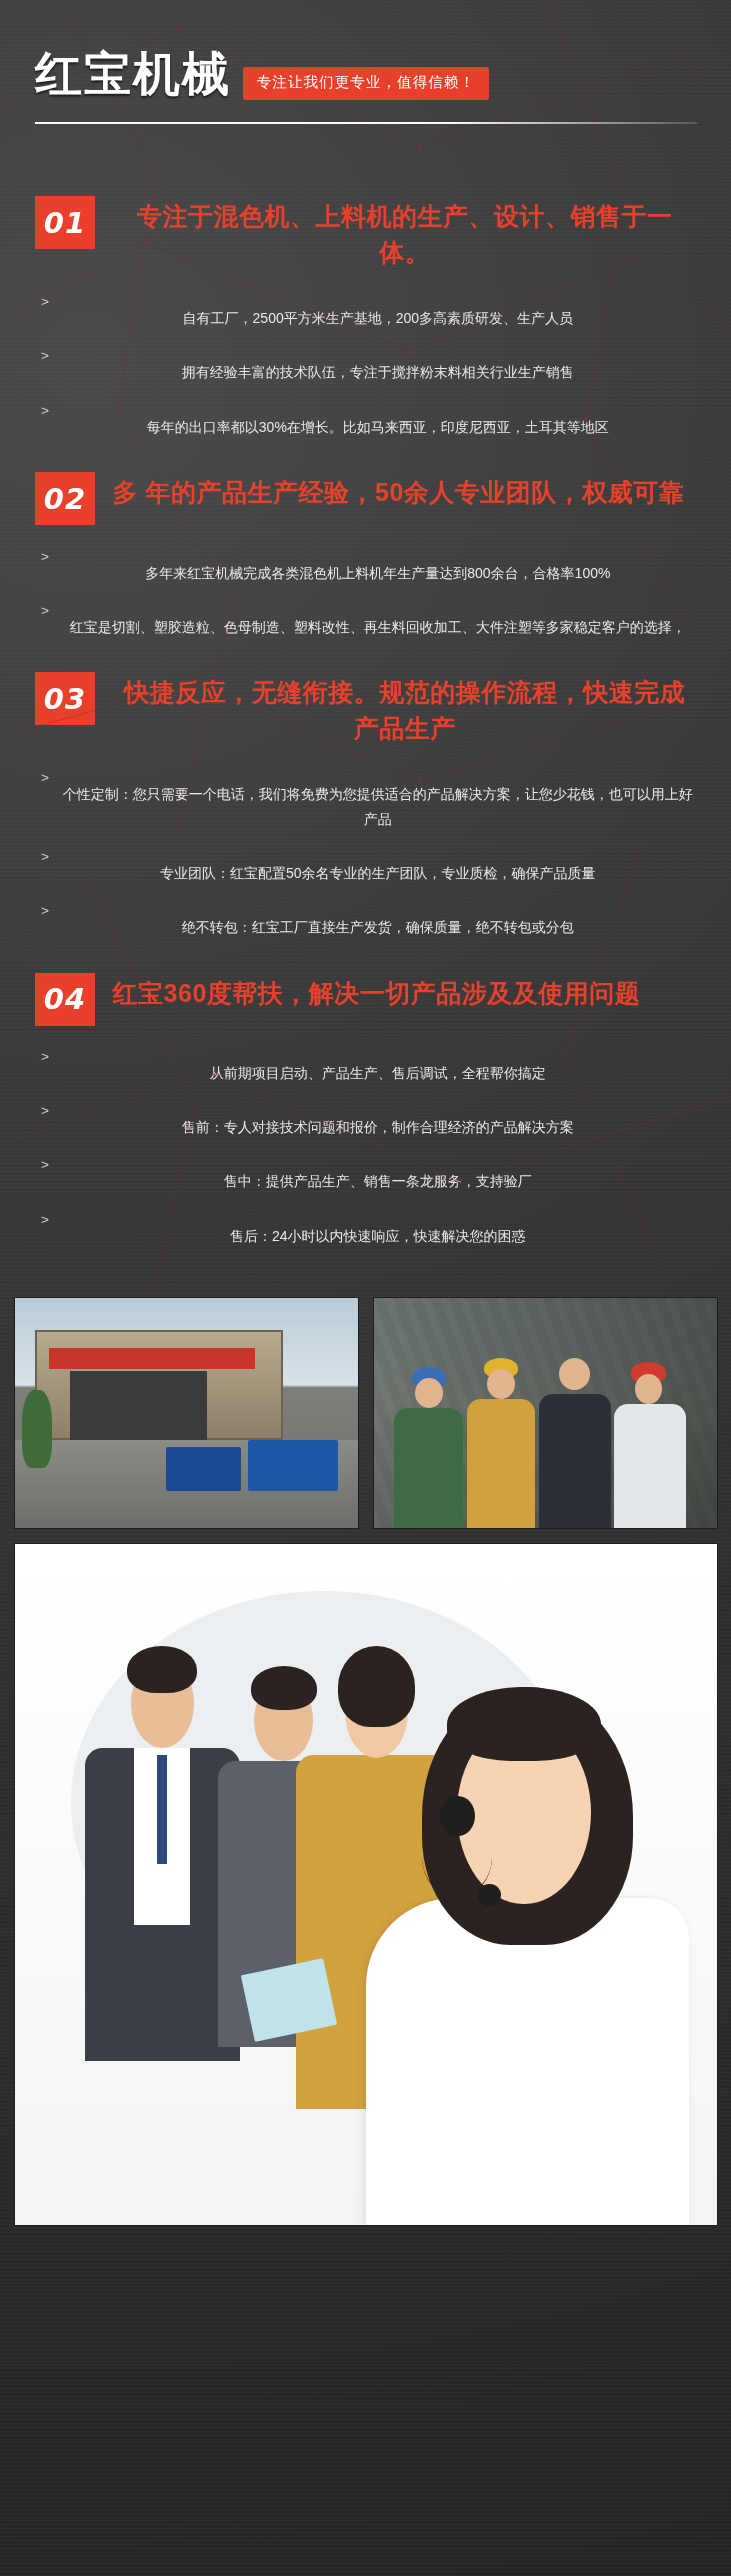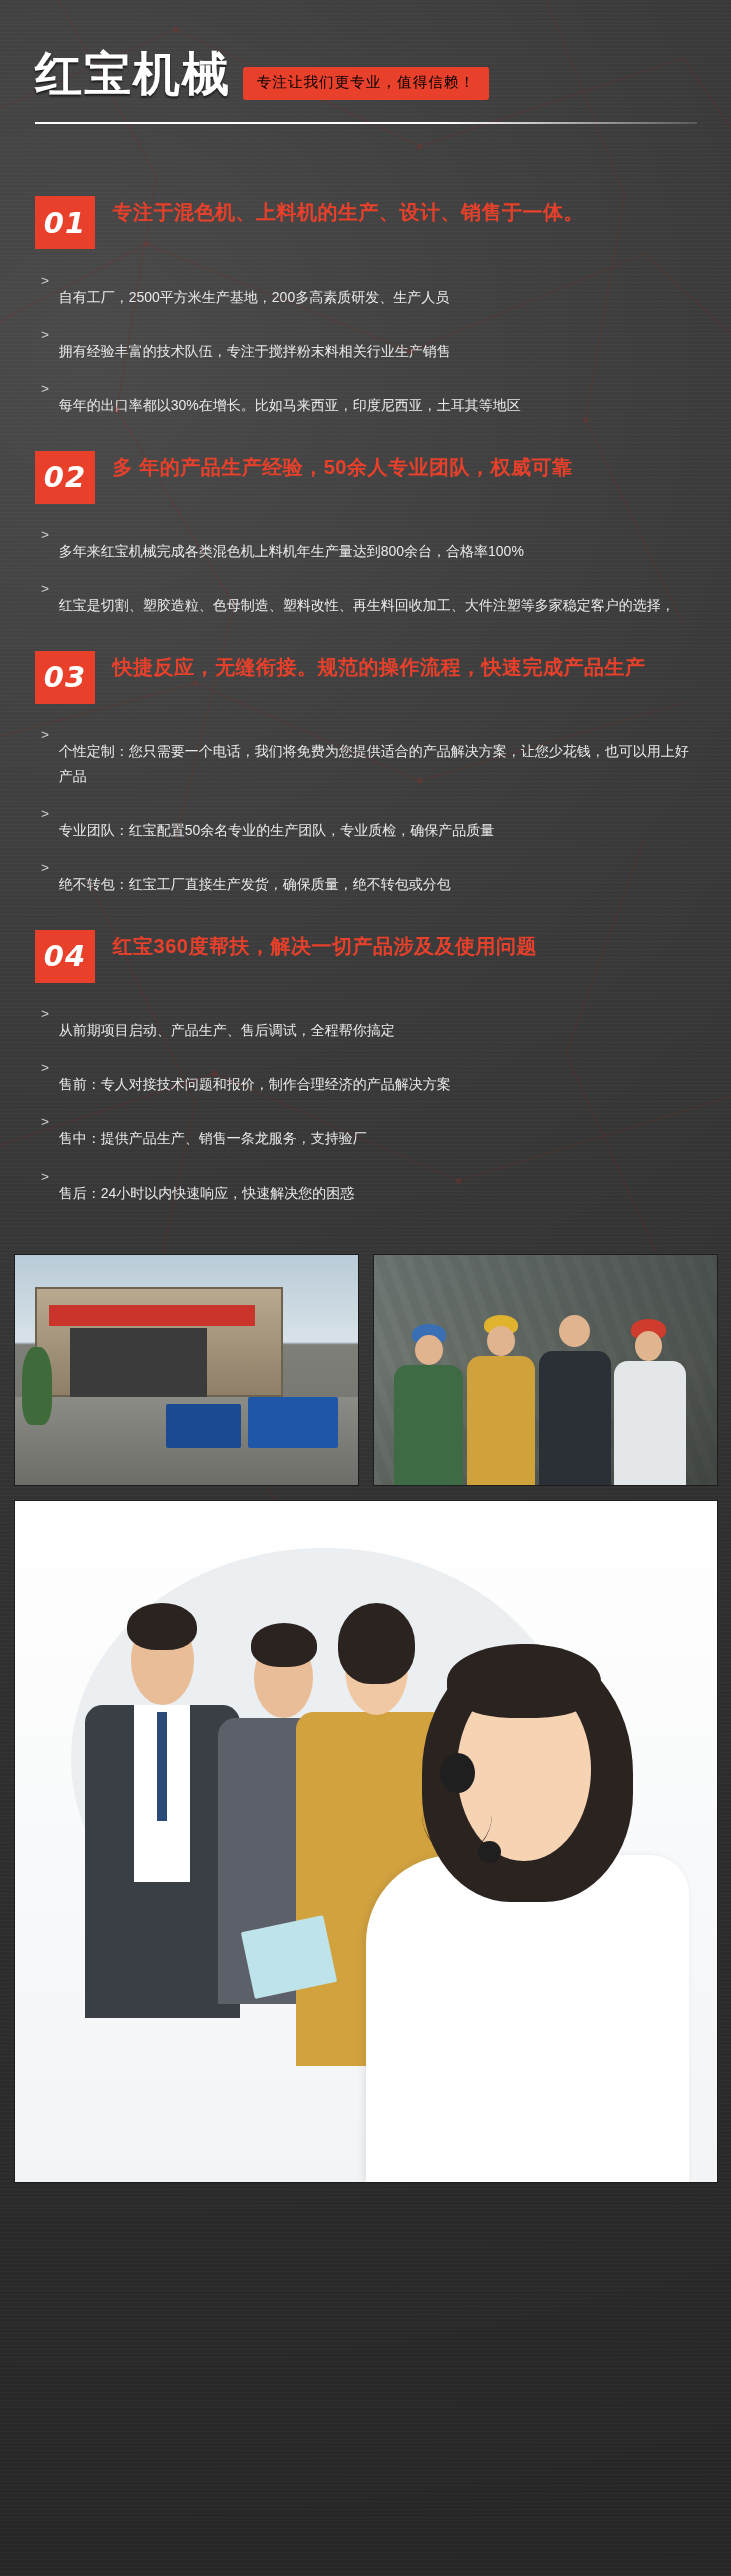--- a/index.html
+++ b/index.html
@@ -34,21 +34,21 @@
     font-family: "DejaVu Sans", sans-serif;
     font-weight: bold;
     font-size: 47px;
     letter-spacing: 2px;
     color: #ffffff;
     text-shadow: 0 2px 2px rgba(0,0,0,.6);
     white-space: nowrap;
   }
   .slogan-pill {
     background: #e8402a;
-    color: #000000;
+    color: #ffffff;
     font-size: 14.6px;
     padding: 6.8px 13.7px 7.8px 13.7px;
     border-radius: 2.9px;
     white-space: nowrap;
     margin-bottom: 5.9px;
     letter-spacing: 1px;
   }
   .rule {
     height: 2.9px;
     background: linear-gradient(to right, #ffffff 0%, #ffffff 62%, rgba(255,255,255,.15) 100%);
@@ -59,21 +59,21 @@
     font-weight: bold;
     font-size: 49px;
     letter-spacing: 2.9px;
     color: #ffffff;
     text-align: right;
     text-shadow: 0 2px 2px rgba(0,0,0,.6);
   }
   .subtitle .hl { color: #e8402a; }
 
   
-  .sections { padding: 33px 35px 9.8px 35px; }
+  .sections { padding: 33px 35px 9.8px 35px; text-align: center; }
   .section { margin-bottom: 33px; }
   .sec-head {
     display: flex;
     align-items: flex-start;
     gap: 17.6px;
   }
   .num {
     flex: 0 0 auto;
     width: 60px;
     height: 53px;
@@ -83,21 +83,21 @@
     font-weight: bold;
     font-size: 29px;
     font-style: italic;
     display: flex;
     align-items: center;
     justify-content: center;
     letter-spacing: 1px;
   }
   .sec-title {
     color: #e8402a;
-    font-size: 20px;
+    font-size: 25px;
     font-weight: bold;
     line-height: 1.45;
     padding-top: 2px;
     letter-spacing: 0.5px;
   }
   .bullets { margin: 19.5px 0 0 5.9px; }
   .bullet {
     display: flex;
     gap: 9.8px;
     color: #e9e9e9;

